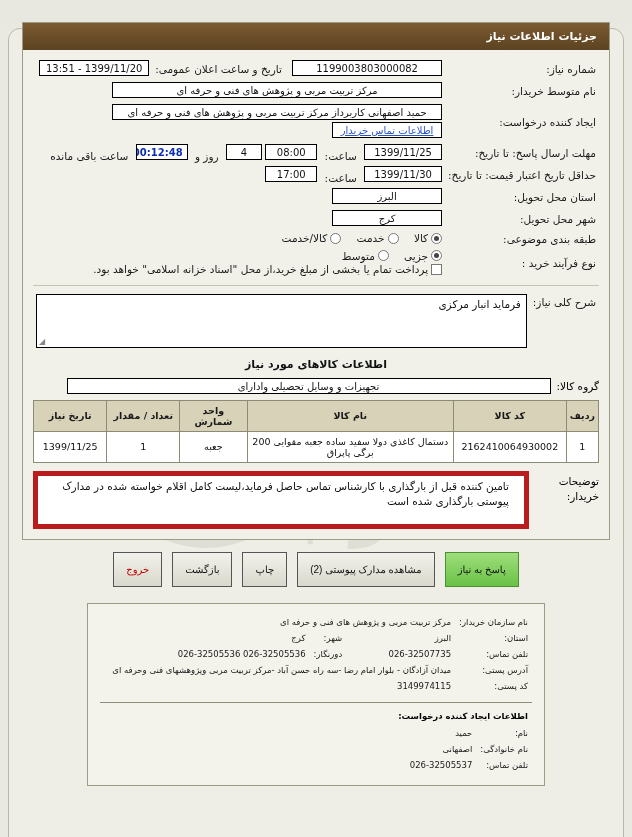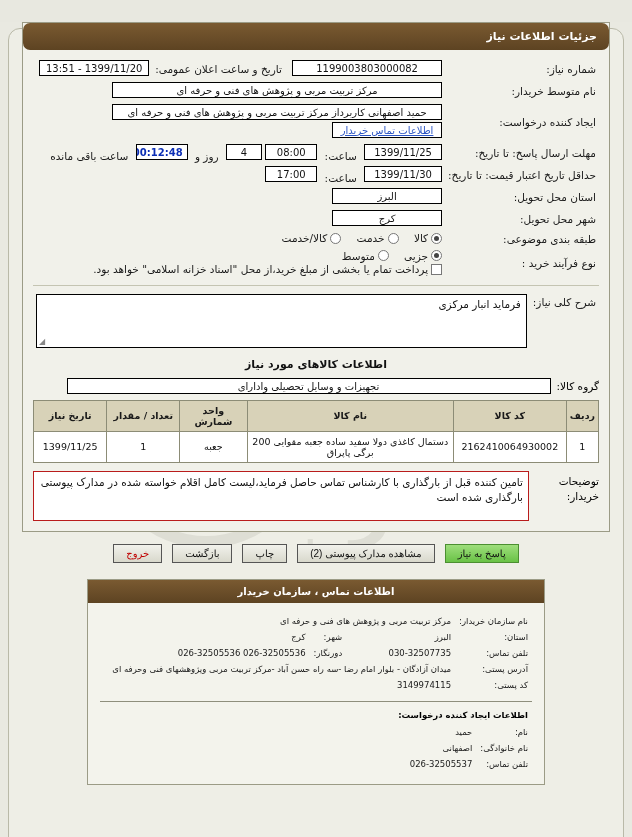--- a/index.html
+++ b/index.html
@@ -63,21 +63,20 @@
   }
   .panel-header {
     background: #6b4f2a;
     background: linear-gradient(#7a5a31, #5d4322);
     color: #fff;
     font-size: 11px;
     padding: 7px 12px;
     text-align: right;
     font-weight: bold;
     letter-spacing: 0;
-    border-radius: 7px;
   }
   .panel-body {
     padding: 8px 10px 10px 10px;
     background: #f1f1ea;
   }
 
   table.form { width: 100%; border-collapse: collapse; }
   table.form td { padding: 2px 3px; font-size: 10.5px; color: #1a1a1a; vertical-align: middle; }
   td.lbl { text-align: right; white-space: nowrap; width: 1%; padding-left: 4px; }
   .fld {
@@ -175,43 +174,43 @@
     padding: 4px 3px;
     text-align: center;
     color: #111;
     font-size: 9.5px;
   }
 
   .notes-row { display: flex; align-items: flex-start; gap: 6px; margin-top: 8px; }
   .notes-lbl { font-size: 10.5px; width: 64px; text-align: right; padding-top: 3px; line-height: 1.5; }
   .notes-box {
     flex: 1;
-    border: 1px solid #b91c1c;
+    border: 5px solid #b91c1c;
     background: #fff;
     min-height: 42px;
     font-size: 10.5px;
-    padding: 3px 5px;
+    padding: 3px 15px;
     text-align: right;
     line-height: 1.5;
     color: #111;
   }
 
   .btn-row {
     display: flex;
     align-items: center;
     justify-content: center;
     gap: 10px;
     margin: 12px 22px 0 22px;
     position: relative;
     z-index: 4;
   }
   .btn {
     font-size: 10px;
     border: 1px solid #555;
-    padding: 3px 12px;
+    padding: 11px 12px;
     cursor: pointer;
     color: #111;
     box-sizing: border-box;
     white-space: nowrap;
   }
   .btn.green { background: linear-gradient(#9ede7c, #69c246); border-color: #4b8f31; }
   .btn.grey  { background: linear-gradient(#f2f2ec, #d8d8cc); }
   .btn.red   { background: linear-gradient(#f2f2ec, #d8d8cc); color: #c00000; }
 
   
@@ -412,37 +411,36 @@
 
     <div class="btn-row">
       <button class="btn green">پاسخ به نیاز</button>
       <button class="btn grey">مشاهده مدارک پیوستی (2)</button>
       <button class="btn grey">چاپ</button>
       <button class="btn grey">بازگشت</button>
       <button class="btn red">خروج</button>
     </div>
 
     <div class="card">
-      <div class="card-header">اطلاعات تماس ، سازمان خریدار</div>
       <div class="card-body">
         <table class="kv">
           <tbody>
               <tr>
             <td class="kv-lbl">نام سازمان خریدار:</td>
             <td class="kv-val" colspan="3">مرکز تربیت مربی و پژوهش های فنی و حرفه ای</td>
           </tr>
           <tr>
             <td class="kv-lbl">استان:</td>
             <td class="kv-val">البرز</td>
             <td class="kv-lbl">شهر:</td>
             <td class="kv-val">کرج</td>
           </tr>
           <tr>
             <td class="kv-lbl">تلفن تماس:</td>
-            <td class="kv-val">030-32507735</td>
+            <td class="kv-val">026-32507735</td>
             <td class="kv-lbl">دورنگار:</td>
             <td class="kv-val">026-32505536  026-32505536</td>
           </tr>
           <tr>
             <td class="kv-lbl">آدرس پستی:</td>
             <td class="kv-val" colspan="3">میدان آزادگان - بلوار امام رضا -سه راه حسن آباد -مرکز تربیت مربی وپژوهشهای فنی وحرفه ای</td>
           </tr>
           <tr>
             <td class="kv-lbl">کد پستی:</td>
             <td class="kv-val" colspan="3">3149974115</td>

